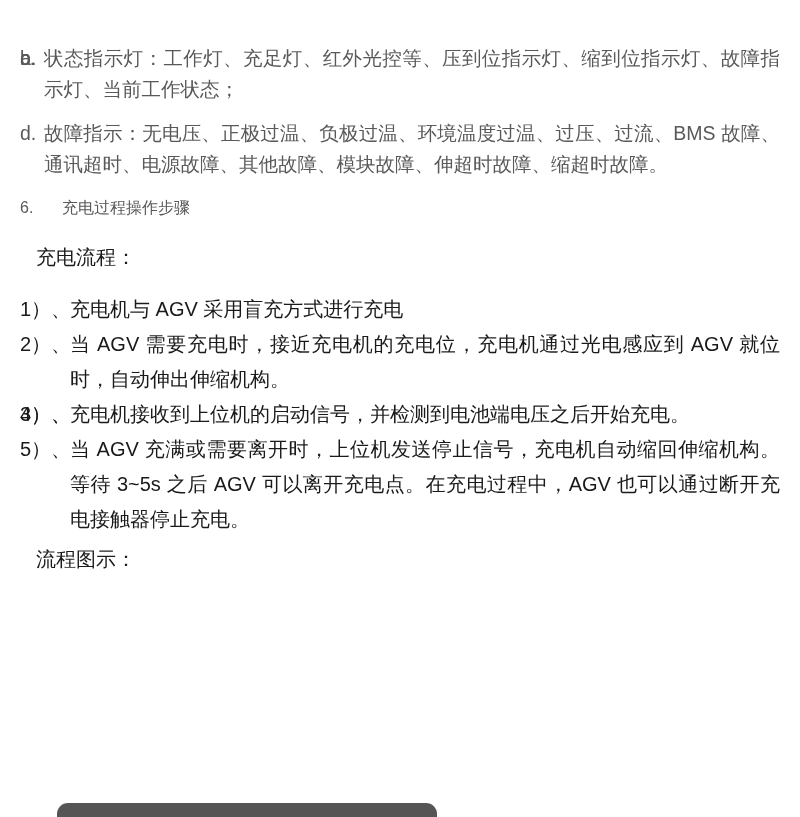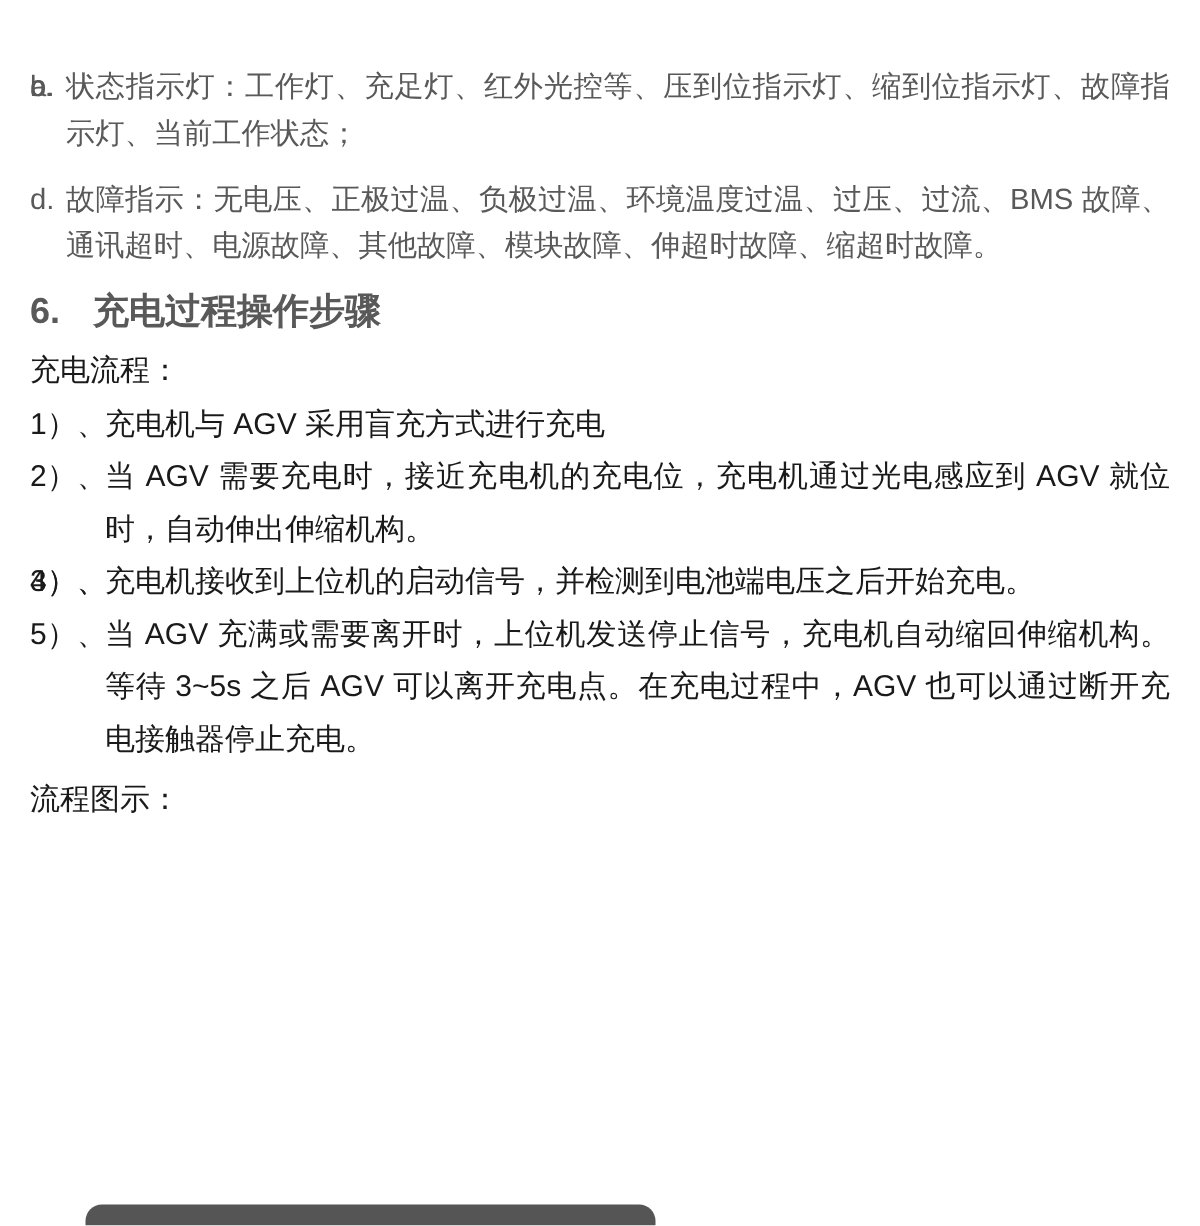--- a/index.html
+++ b/index.html
@@ -24,39 +24,39 @@
     font-size: 19.5px;
     line-height: 31px;
     color: var(--gray-text, #595959);
     text-align: justify;
   }
   .fmark { position: absolute; left: 0; top: 0; }
 
   
   .heading {
     margin: 12px 0 6px 0;
-    font-size: 24px;
+    font-size: 16px;
     line-height: 30px;
-    font-weight: bold;
+    font-weight: normal;
     color: var(--gray-text, #595959);
   }
   .hnum { display: inline-block; width: 42px; }
 
   
   .intro {
     margin: 0;
     font-size: 20px;
     line-height: 38px;
     text-align: justify;
     color: var(--black-text, #1a1a1a);
   }
 
   
   .plabel {
-    margin: 0;
+    margin: 16px;
     font-size: 20px;
     line-height: 37px;
     color: var(--black-text, #1a1a1a);
   }
 
   
   .steps { margin: 0; }
   .step {
     position: relative;
     padding-left: 50px;

